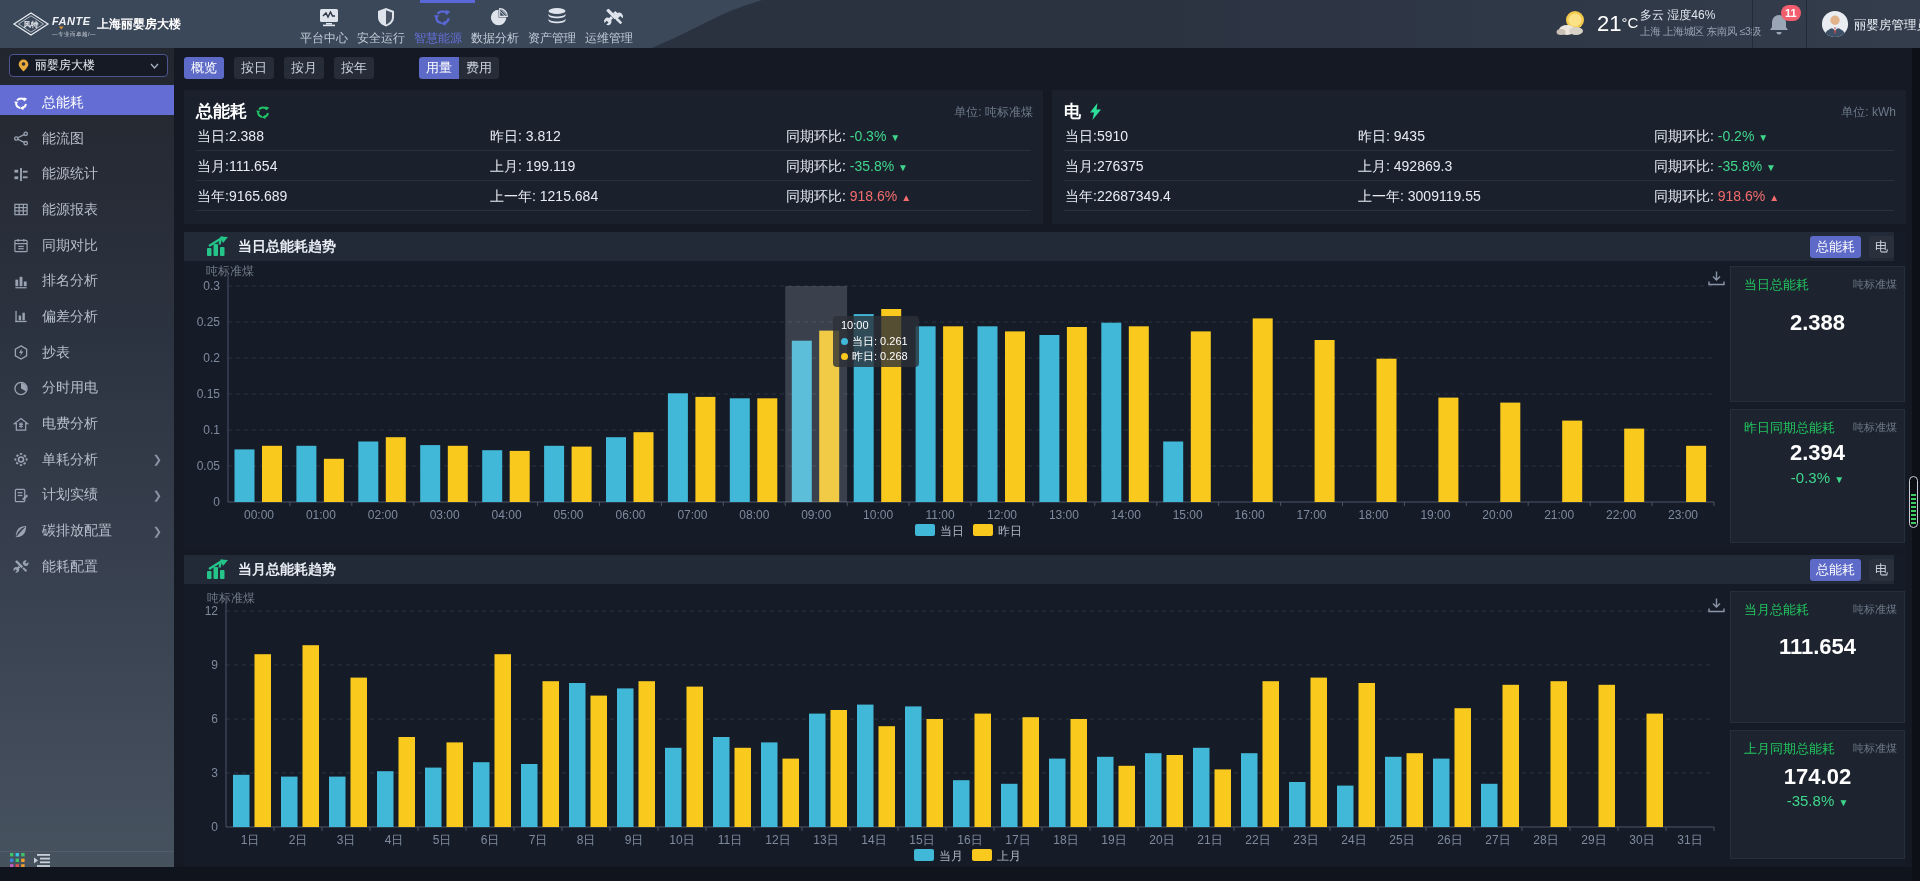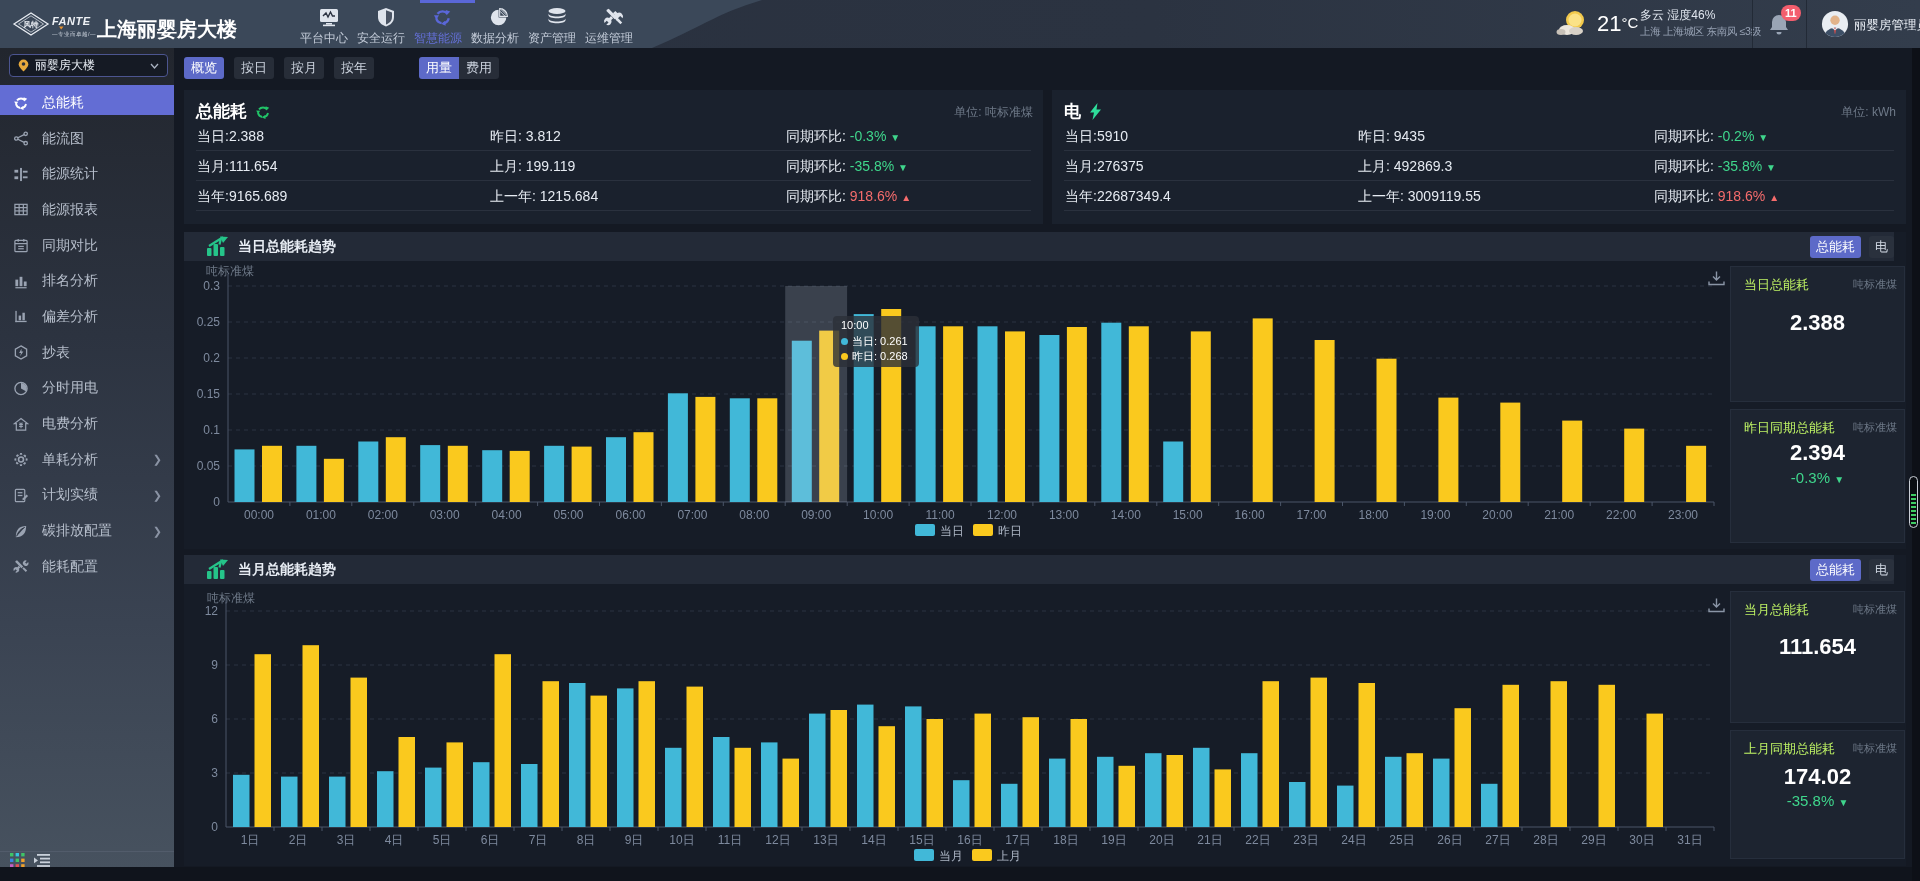--- a/index.html
+++ b/index.html
@@ -1,21 +1,21 @@
 <!DOCTYPE html>
 <html lang="zh"><head>
 <meta charset="utf-8">
 <title>能源管理</title>
 <style>
 *{margin:0;padding:0;box-sizing:border-box;}
 html,body{width:1920px;height:881px;overflow:hidden;background:#141923;font-family:"Liberation Sans",sans-serif;}
 .topbar{position:absolute;left:0;top:0;width:1920px;height:48px;background:linear-gradient(90deg,#29303e 0%,#2b3341 60%,#333d4c 100%);}
 .topbar-left{position:absolute;left:0;top:0;width:775px;height:48px;}
 .logo-wrap{position:absolute;left:9px;top:4px;}
-.btitle{position:absolute;left:97px;top:16px;color:#fff;font-size:20px;font-weight:bold;letter-spacing:0;white-space:nowrap;}
+.btitle{position:absolute;left:97px;top:16px;color:#fff;font-size:12px;font-weight:bold;letter-spacing:0;white-space:nowrap;}
 .nav{position:absolute;left:300px;top:0;height:48px;display:flex;}
 .nav-item{width:57px;text-align:left;position:relative;padding-top:7px;}
 .nav-item .nlabel{font-size:12px;color:#c3cbd8;display:block;margin-top:3px;}
 .nav-item.active .nlabel{color:#6470d8;}
 .nav-item.active:before{content:"";position:absolute;top:0;left:6px;width:55px;height:3px;background:#5a67d8;}
 .nav-item svg{display:block;margin:0 auto;}
 .tbdiv{width:1px;height:48px;background:#222a36;}
 .bellwrap{width:52px;position:relative;height:48px;}
 .badge{position:absolute;left:24px;top:5px;background:#f35e6e;color:#fff;font-size:12px;border-radius:9px;padding:1px 7px;font-weight:bold;}
 .userwrap{display:flex;align-items:center;padding:0 8px 0 16px;}
@@ -51,21 +51,21 @@
 .panel{position:absolute;left:10px;width:1722px;background:#161c27;}
 .panel1{top:184px;height:317px;}
 .panel2{top:507px;height:311px;}
 .phead{position:absolute;left:0;top:0;right:12px;height:29px;background:#232a37;display:flex;align-items:center;padding-left:22px;}
 .phead .pt{color:#e8edf4;font-size:14px;font-weight:bold;margin-left:8px;}
 .pbtns{position:absolute;top:4px;right:0px;display:flex;}
 .pbtn{height:22px;line-height:22px;padding:0 6px;font-size:13px;border-radius:3px;color:#cdd4df;background:#2a313d;margin-left:8px;min-width:17px;text-align:center;}
 .pbtn.active{background:#5d6ac8;color:#fff;}
 .pbody{position:absolute;left:0;top:29px;right:0;bottom:0;}
 .ibox{position:absolute;width:175px;background:#1d2430;border:1px solid #262e3c;}
-.ibox .it{position:absolute;left:13px;top:9px;color:#bef264;font-size:13px;}
+.ibox .it{position:absolute;left:13px;top:9px;color:#22c55e;font-size:13px;}
 .ibox .iu{position:absolute;right:7px;top:10px;color:#6e7988;font-size:11px;}
 .ibox .iv{position:absolute;left:0;right:0;text-align:center;color:#fff;font-size:22px;font-weight:bold;}
 .ibox .ig{position:absolute;left:0;right:0;text-align:center;color:#3fd68c;font-size:15px;}
 .dlicon{position:absolute;}
 .tooltip{position:absolute;left:649px;top:55px;width:86px;height:51px;background:rgba(44,48,56,0.80);border-radius:4px;padding:2px 8px;color:#fff;font-size:11px;line-height:15.5px;z-index:5;white-space:nowrap;}
 .dot{display:inline-block;width:7px;height:7px;border-radius:50%;margin-right:4px;}
 .rstrip{position:absolute;right:0;top:48px;width:8px;height:833px;background:#0d1017;}
 .vscroll{position:absolute;right:2px;top:476px;width:9px;height:52px;border:1.5px solid #c9ced6;border-radius:5px;background:#0a0d12;overflow:hidden;}
 .vfill{position:absolute;left:1px;right:1px;bottom:1px;height:32px;background:repeating-linear-gradient(180deg,#3ecb63 0px,#3ecb63 2px,#0a0d12 2px,#0a0d12 4px);}
 .botstrip{position:absolute;left:0;top:867px;width:1920px;height:14px;background:#10141c;}

